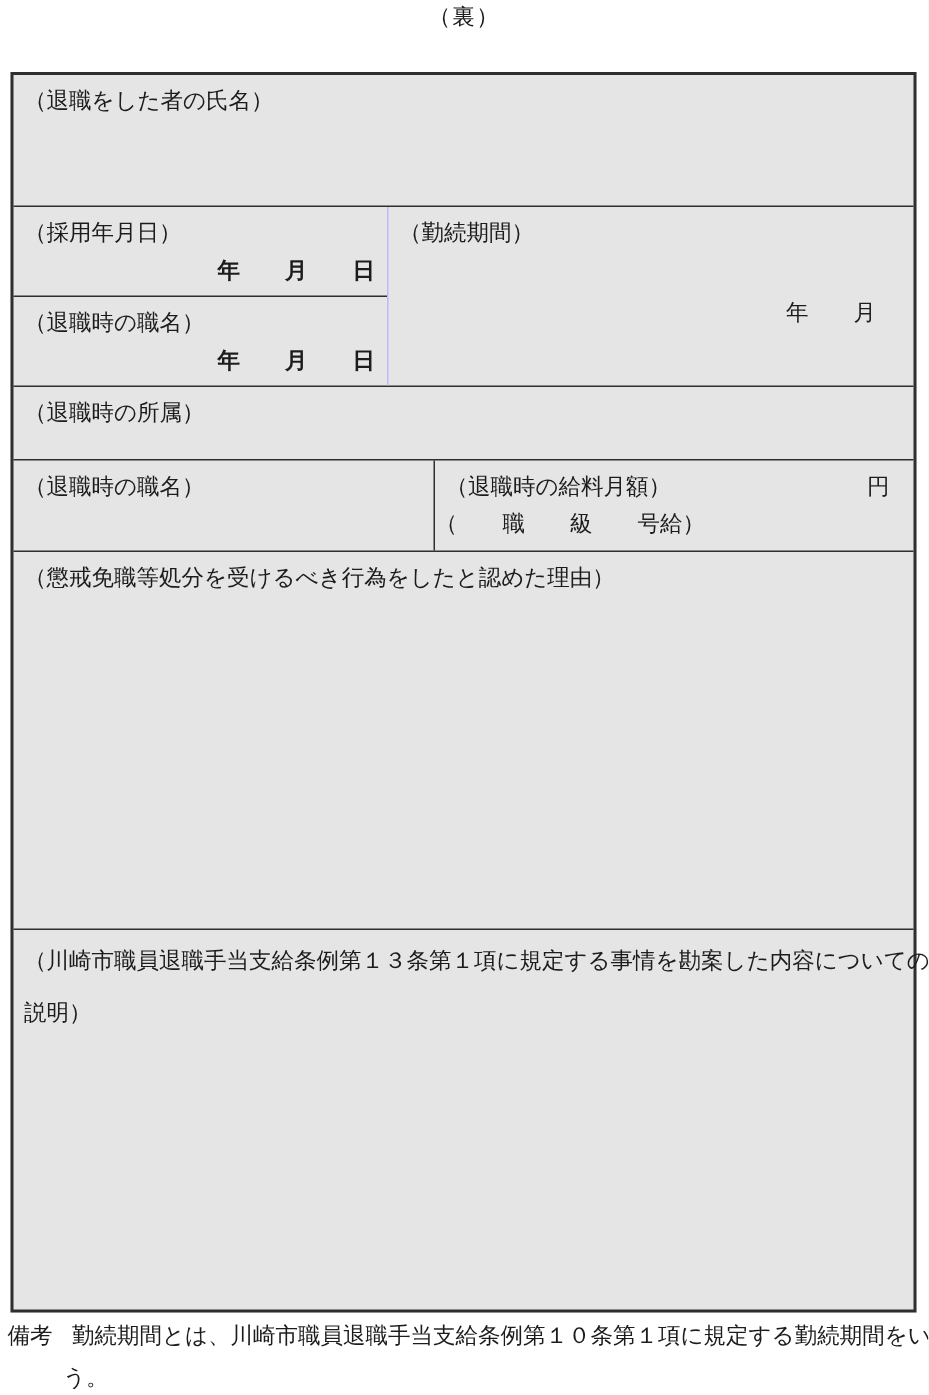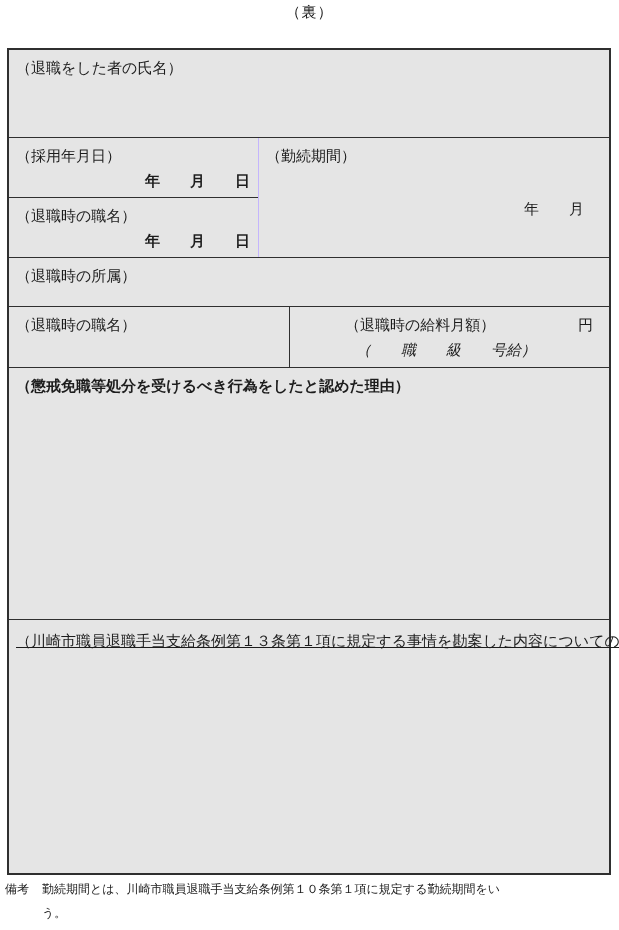--- a/index.html
+++ b/index.html
@@ -79,41 +79,39 @@
   .row-job { height: 61px; display: flex; }
   .col-job {
     width: 281px;
     border-right: 1px solid #2f2f2f;
   }
   .col-salary { flex: 1; }
   .salary-line1 {
     display: flex;
     justify-content: space-between;
     align-items: center;
-    margin-left: 48px;
   }
   .salary-unit { padding: 9px 16px 0 0; }
   .salary-line2 {
-    text-align: center;
+    text-align: left;
     padding: 6px 7px 0 0;
     white-space: pre;
-    font-style: italic;
   }
   
-  .row-reason { height: 252px; font-weight: bold; }
+  .row-reason { height: 252px; }
   
-  .row-explanation { flex: 1; padding: 4px 7px 0 7px; text-decoration: underline; }
+  .row-explanation { flex: 1; padding: 4px 7px 0 7px; }
   .row-explanation .exp-line { line-height: 35px; white-space: nowrap; }
   
   .remarks {
     position: absolute;
     left: 5px;
     top: 882px;
     width: 610px;
-    font-size: 12px;
+    font-size: 15px;
   }
   .remarks-line1 { white-space: nowrap; }
   .remarks-heading { margin-right: 13px; }
   .remarks-line2 { margin-left: 37px; margin-top: 9px; }
 </style>
 </head>
 <body>
 
 <div class="sheet">
 
@@ -158,20 +156,21 @@
         <div class="salary-line2">（　　職　　級　　号給）</div>
       </div>
     </div>
 
     <div class="row row-reason hline">
       <div class="cell-label">（懲戒免職等処分を受けるべき行為をしたと認めた理由）</div>
     </div>
 
     <div class="row row-explanation">
       <div class="exp-line">（川崎市職員退職手当支給条例第１３条第１項に規定する事情を勘案した内容についての</div>
+      <div class="exp-line">説明）</div>
     </div>
 
   </div>
 
   <div class="remarks">
     <div class="remarks-line1">
       <span class="remarks-heading">備考</span><span>勤続期間とは、川崎市職員退職手当支給条例第１０条第１項に規定する勤続期間をい</span>
     </div>
     <div class="remarks-line2">う。</div>
   </div>

